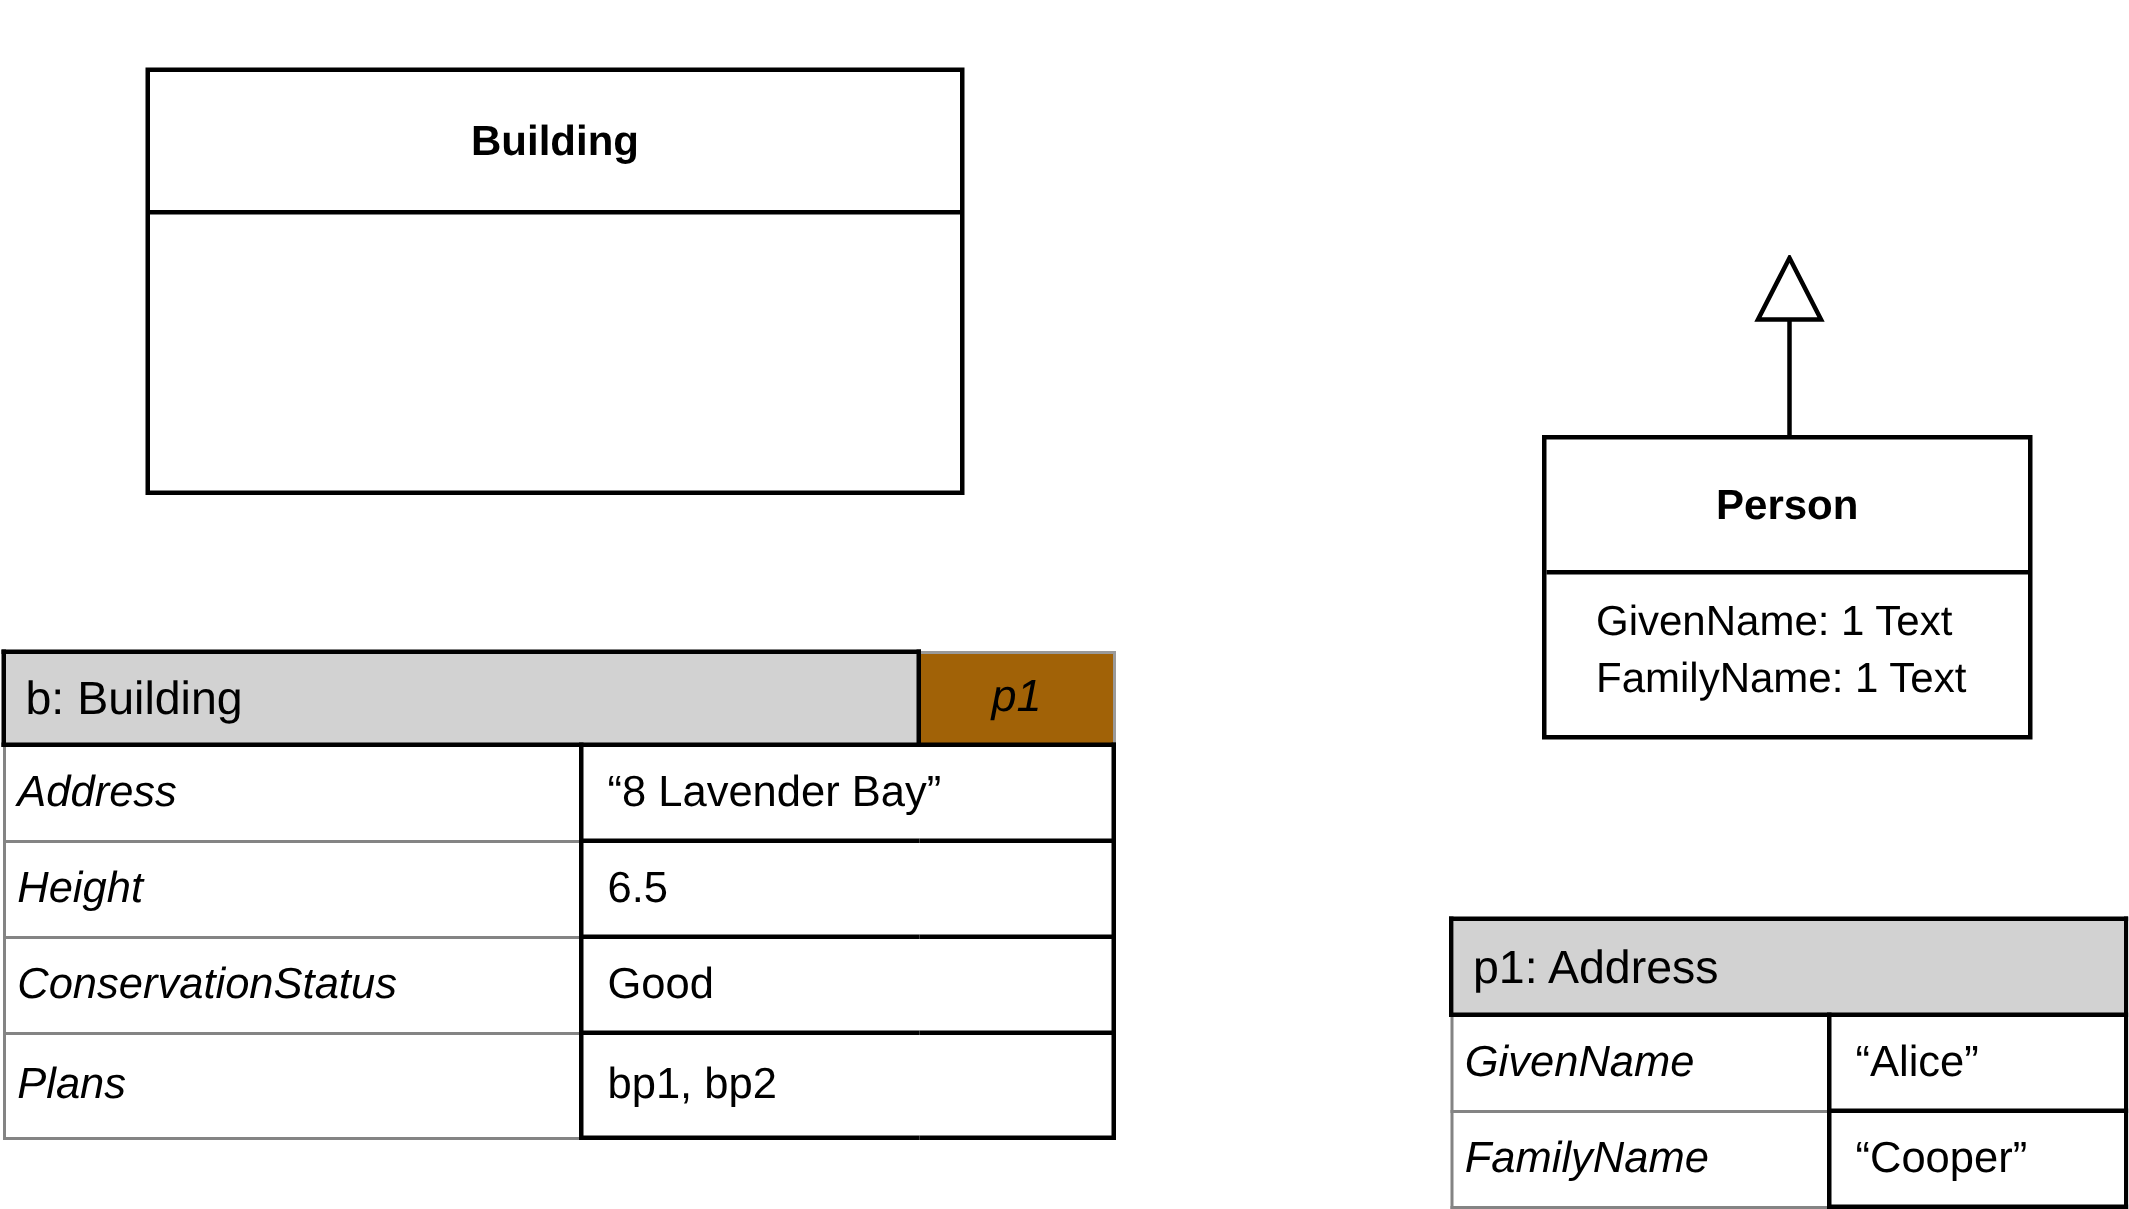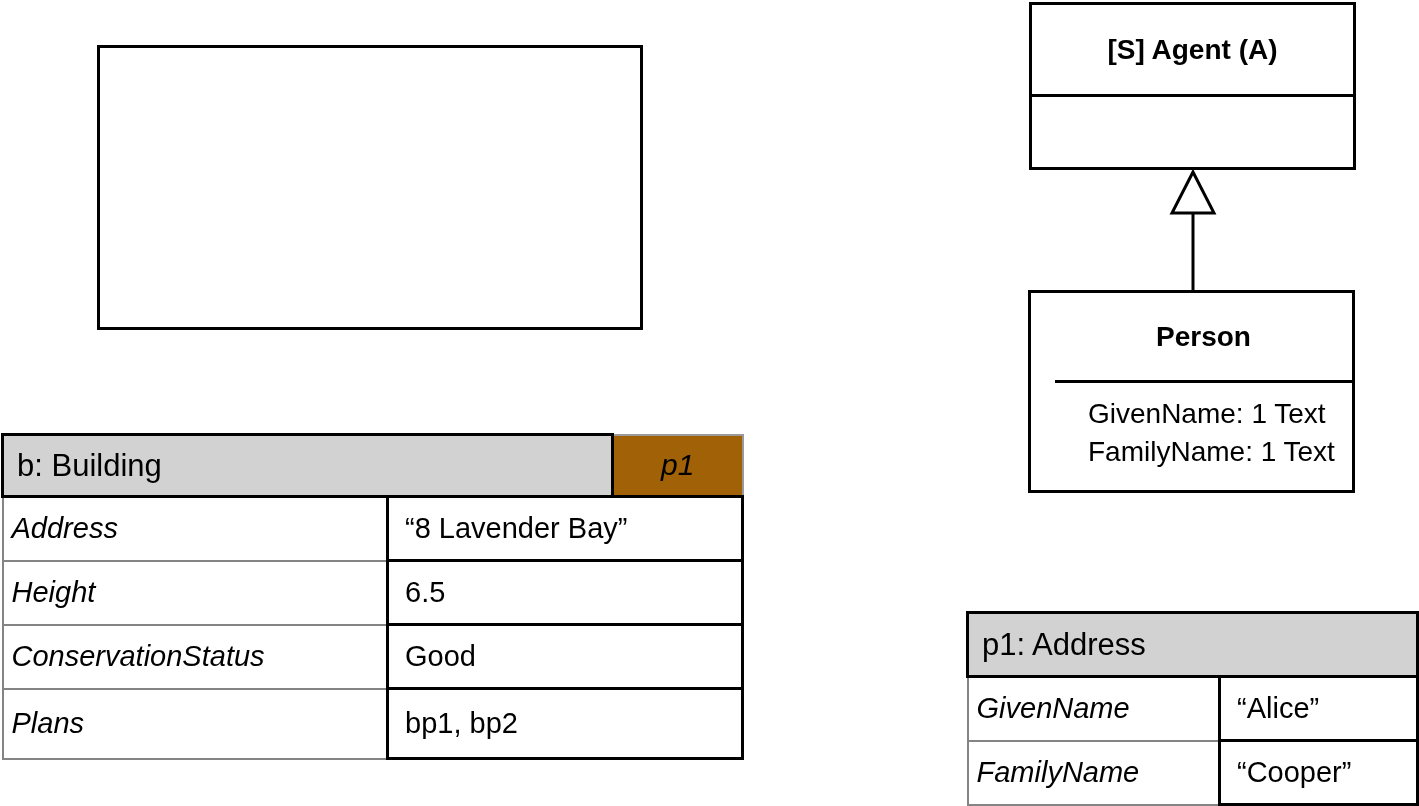--- a/index.html
+++ b/index.html
@@ -36,21 +36,21 @@
     white-space: nowrap;
   }
 
   #building-class { left: 97px; top: 45px; width: 546px; height: 285px; }
   #building-class .cb-title { height: 95px; }
 
   #agent-class { left: 1029px; top: 2px; width: 327px; height: 168px; }
   #agent-class .cb-title { height: 92px; }
   #agent-class .cb-attrs { height: 67px; padding: 0; }
 
-  #person-class { left: 1028px; top: 290px; width: 327px; height: 203px; padding-left: 24px; }
+  #person-class { left: 1028px; top: 290px; width: 327px; height: 203px; }
   #person-class .cb-title { height: 90px; }
   #person-class .cb-attrs { padding: 12px 10px 0 16px; margin-left: 17px; }
 
   
   #generalization-arrow { position: absolute; left: 1168px; top: 170px; }
 
   
   table.itable {
     position: absolute;
     border-collapse: collapse;
@@ -98,26 +98,23 @@
   #person-instance { left: 966px; top: 611px; width: 450px; }
   #person-instance tr.hdr { height: 64px; }
   #person-instance tr.row { height: 64px; }
 </style>
 </head>
 <body>
 
 <div class="canvas">
 
   <div class="classbox" id="building-class">
+    <div class="cb-title">Building</div>
   </div>
 
-  <div class="classbox" id="agent-class">
-    <div class="cb-title">[S] Agent (A)</div>
-    <div class="cb-attrs"></div>
-  </div>
 
   <svg id="generalization-arrow" width="50" height="121" viewBox="0 0 50 121">
     <polygon points="25,2 4,43 46,43" fill="#ffffff" stroke="#000000" stroke-width="3"></polygon>
     <line x1="25" y1="43" x2="25" y2="121" stroke="#000000" stroke-width="3"></line>
   </svg>
 
   <div class="classbox" id="person-class">
     <div class="cb-title">Person</div>
     <div class="cb-attrs">
       <div>GivenName: 1 Text</div>

